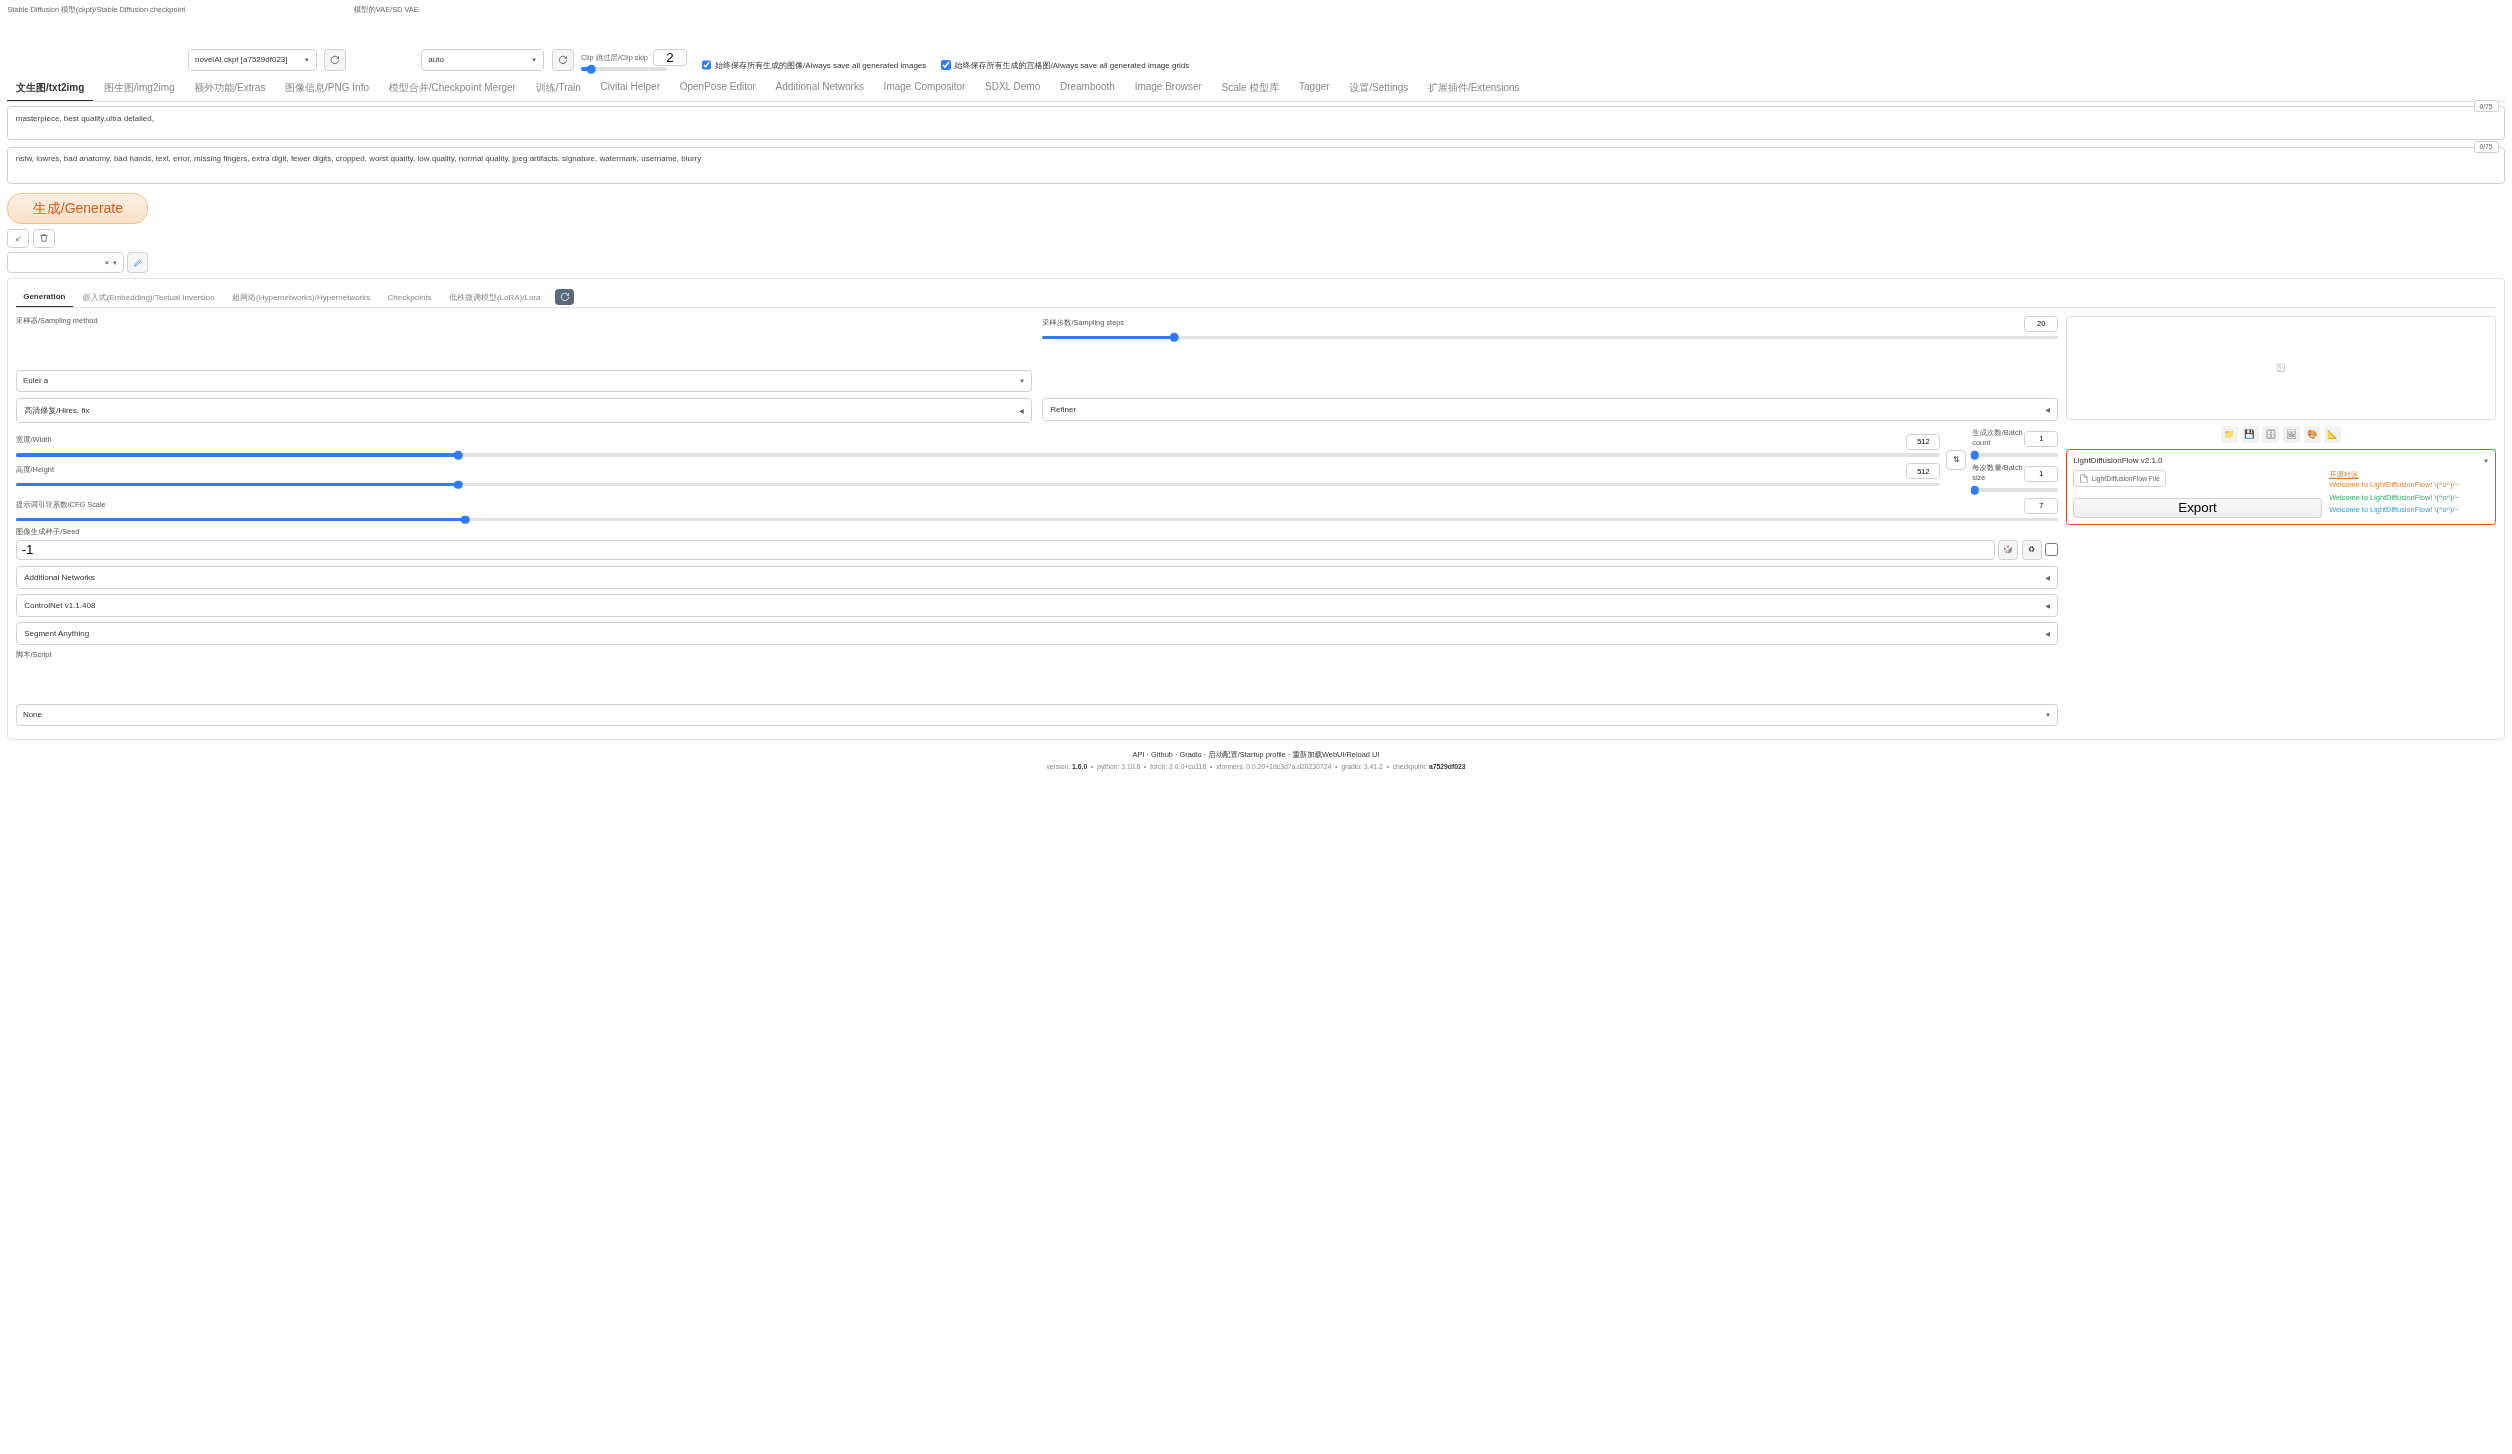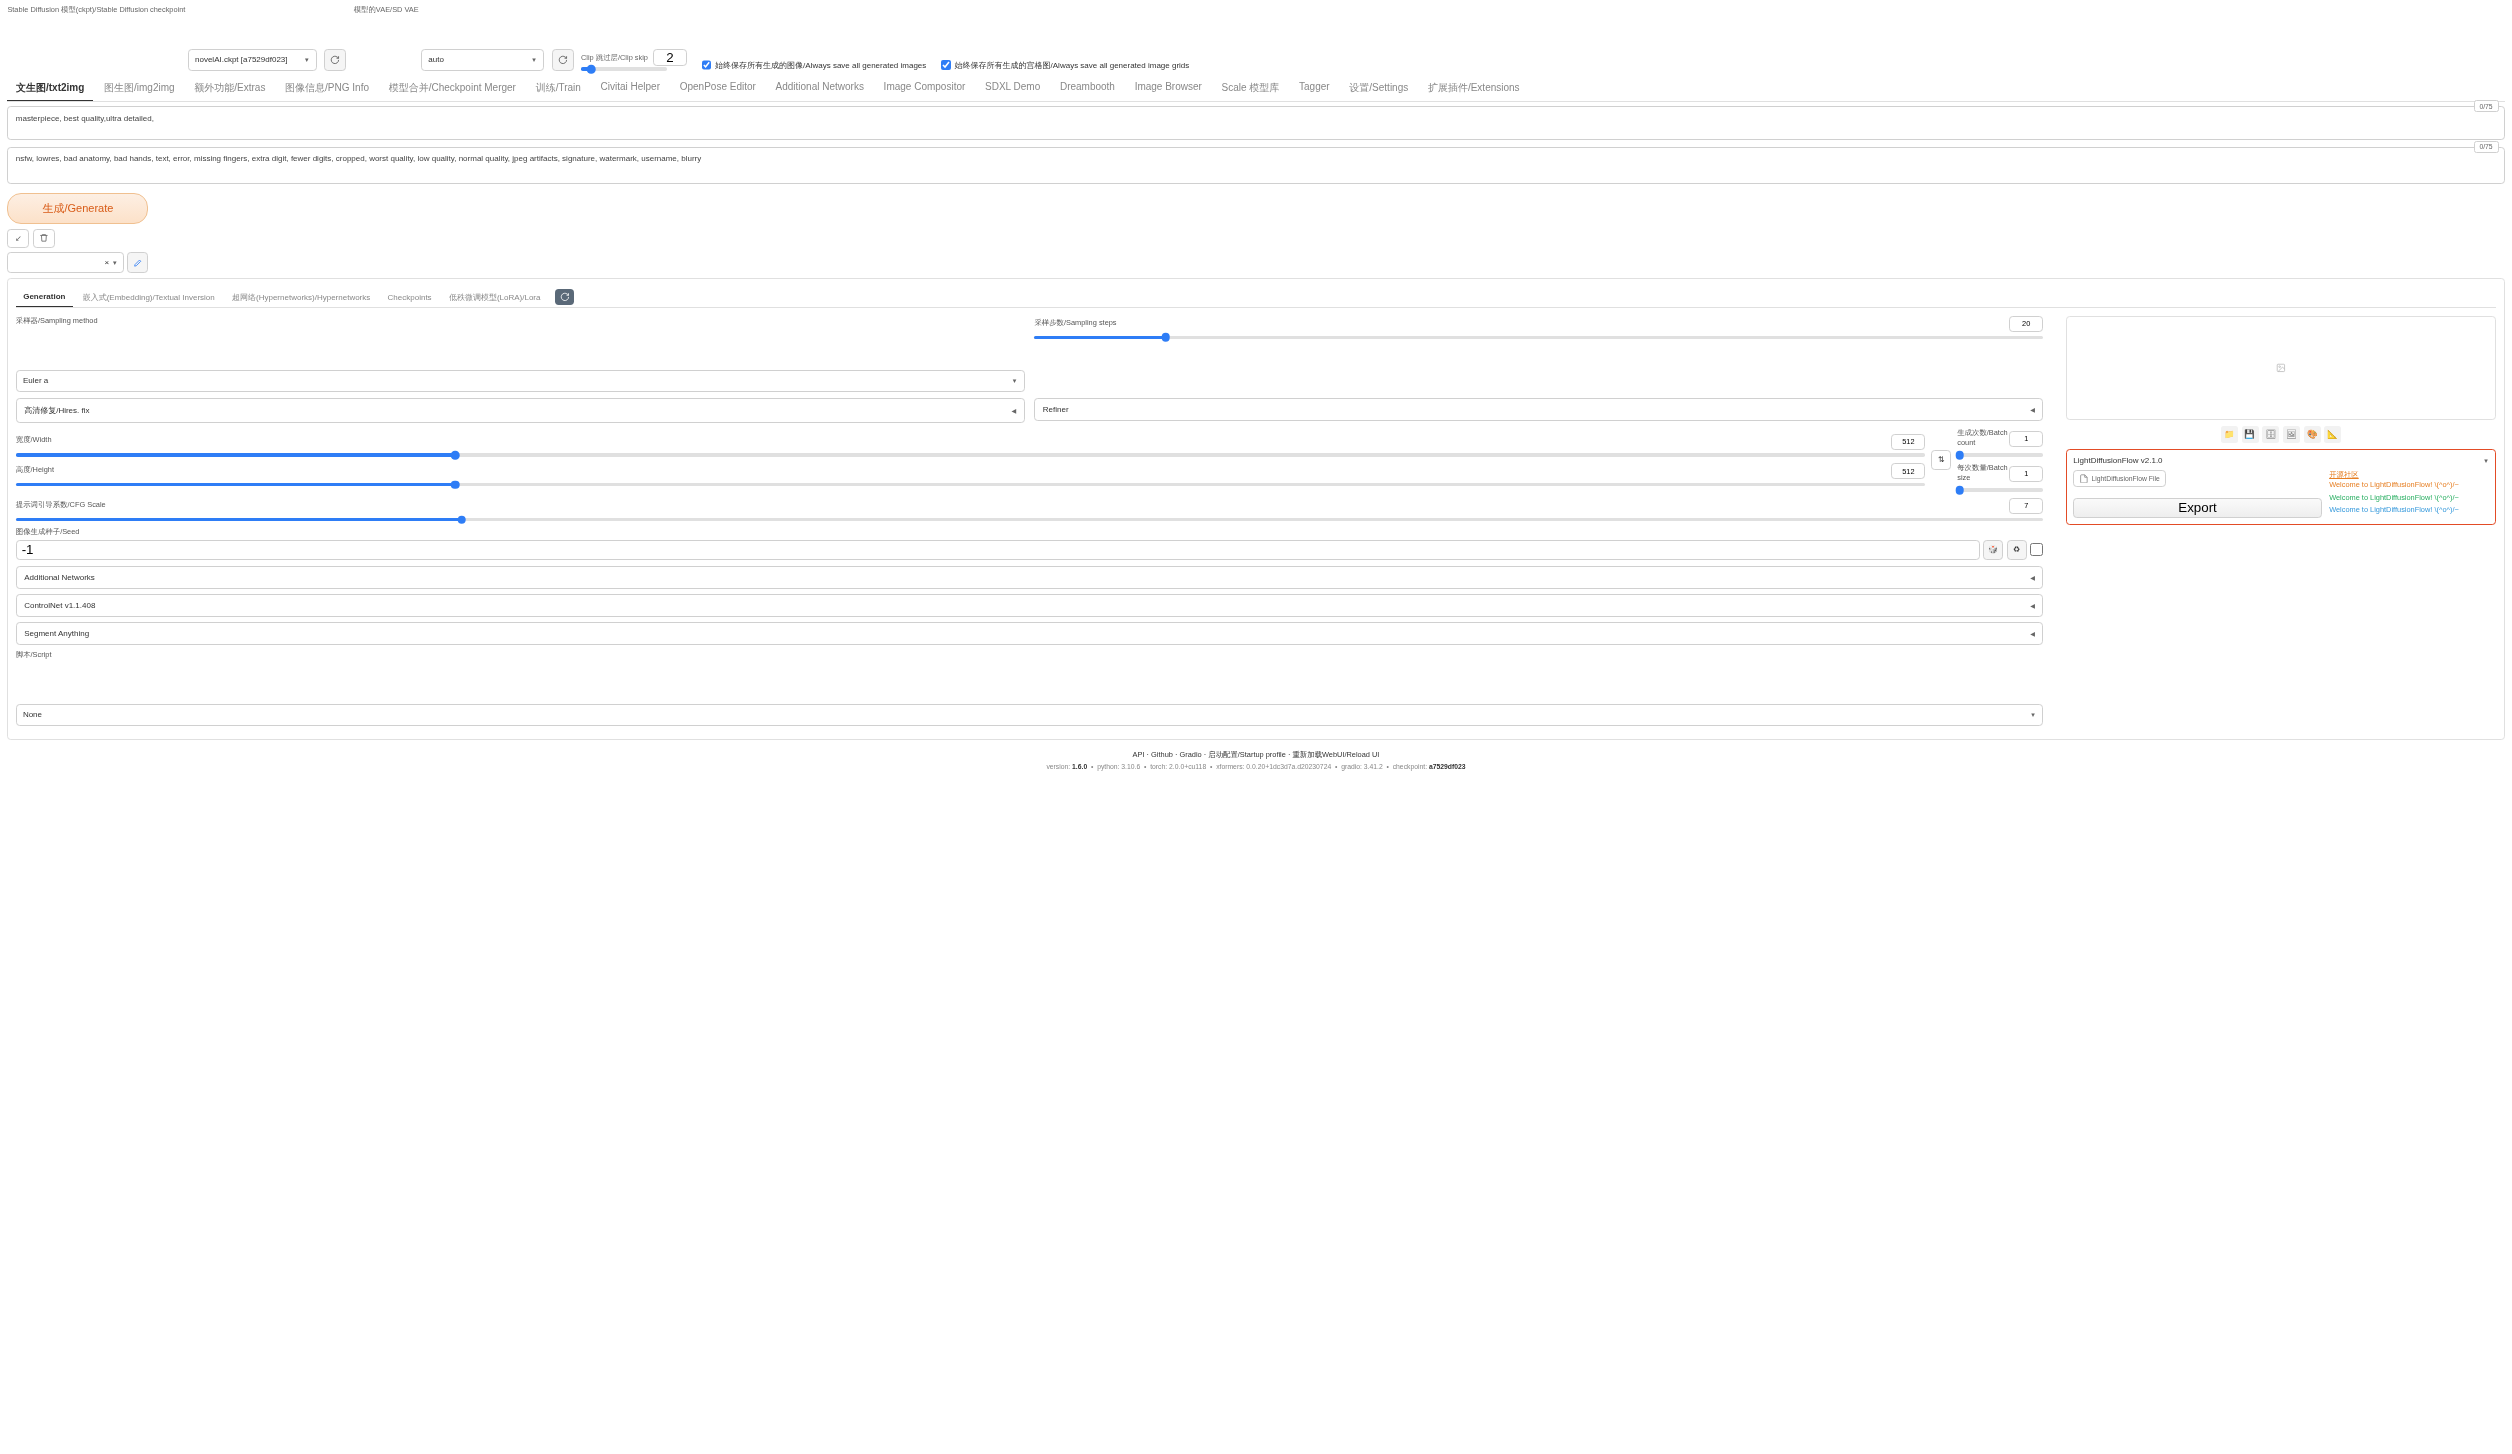--- a/index.html
+++ b/index.html
@@ -20,30 +20,30 @@
 .check-row input { width: 9.8px; height: 9.8px; accent-color: #2e7df6; }
 .tabs { display: flex; flex-wrap: wrap; gap: 2.5px; border-bottom: 0.6px solid #e0e0e0; margin-bottom: 4.9px; }
 .tab { padding: 4.9px 8.6px; color: #888; cursor: pointer; font-size: 10px; }
 .tab.active { color: #333; font-weight: 600; border-bottom: 1.2px solid #333; }
 .main-layout { display: flex; gap: 2px; flex-direction: column; }
 .left-col { flex: 1; min-width: 0; }
 .right-col { width: 141px; display: flex; flex-direction: column; gap: 4.9px; }
 .prompt-wrap { position: relative; margin-bottom: 4.9px; }
 .prompt-box { width: 100%; border: 0.6px solid #d0d0d0; border-radius: 3.7px; padding: 6.1px 7.4px; min-height: 34px; resize: none; font-family: inherit; font-size: 8px; color: #444; }
 .counter { position: absolute; top: -6.1px; right: 6.1px; background: #fff; border: 0.6px solid #d0d0d0; border-radius: 2.5px; padding: 1.2px 4.9px; font-size: 6.8px; color: #666; }
-.generate-btn { height: 31px; background: linear-gradient(#fdefe3, #fce1c9); border: 0.6px solid #f0c090; border-radius: 14px; color: #d85c18; font-size: 11px; font-weight: 500; cursor: pointer; display: flex; align-items: center; justify-content: center; }
+.generate-btn { height: 31px; background: linear-gradient(#fdefe3, #fce1c9); border: 0.6px solid #f0c090; border-radius: 14px; color: #d85c18; font-size: 14px; font-weight: 500; cursor: pointer; display: flex; align-items: center; justify-content: center; }
 .btn-row { display: flex; gap: 3.7px; }
 .small-btn { width: 22px; height: 18.4px; border: 0.6px solid #d0d0d0; border-radius: 3.7px; background: #fff; display: flex; align-items: center; justify-content: center; cursor: pointer; color: #666; }
 .style-box { display: flex; align-items: center; justify-content: flex-end; border: 0.6px solid #d0d0d0; border-radius: 3.7px; height: 21px; padding: 0 4.9px; gap: 2.5px; flex: 1; }
 .edit-btn { width: 21px; height: 21px; background: #f5f5f5; border: 0.6px solid #d0d0d0; border-radius: 3.7px; display: flex; align-items: center; justify-content: center; cursor: pointer; }
 .sub-tabs { display: flex; gap: 2.5px; border-bottom: 0.6px solid #e0e0e0; margin-bottom: 7.4px; align-items: center; }
 .sub-tab { padding: 4.9px 7.4px; color: #888; cursor: pointer; font-size: 8px; }
 .sub-tab.active { color: #333; font-weight: 600; border-bottom: 1.2px solid #333; }
 .refresh-btn { width: 18.4px; height: 16px; background: #5a6978; border-radius: 3.7px; display: flex; align-items: center; justify-content: center; margin-left: 4.9px; cursor: pointer; }
-.two-col { display: flex; gap: 23px; }
+.two-col { display: flex; gap: 8px; }
 .gen-left { flex: 1; min-width: 0; }
 .gen-right { width: 430px; }
 .ctrl-row { margin-bottom: 6.1px; }
 .ctrl-label { font-size: 7.4px; color: #555; margin-bottom: 2.5px; display: block; }
 .ctrl-flex { display: flex; gap: 9.8px; align-items: flex-start; }
 .ctrl-flex > div { flex: 1; }
 .num-box { width: 34px; height: 16px; border: 0.6px solid #d0d0d0; border-radius: 3.7px; text-align: center; font-size: 7.4px; }
 .collapse-row { display: flex; align-items: center; justify-content: space-between; border: 0.6px solid #d0d0d0; border-radius: 3.7px; padding: 6.1px 7.4px; margin-bottom: 4.9px; background: #fff; cursor: pointer; }
 .dim-grid { display: flex; gap: 6.1px; align-items: center; }
 .dim-left { flex: 1; }

